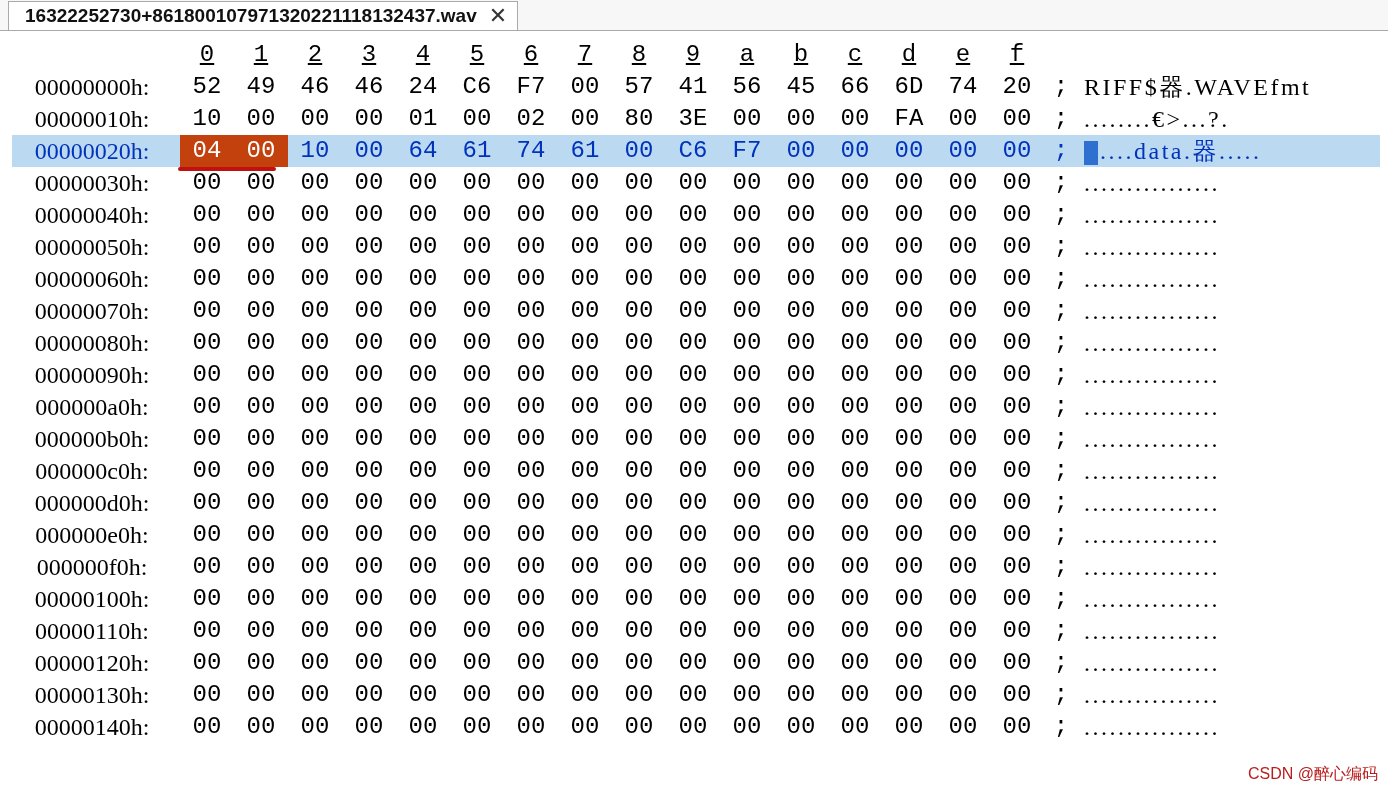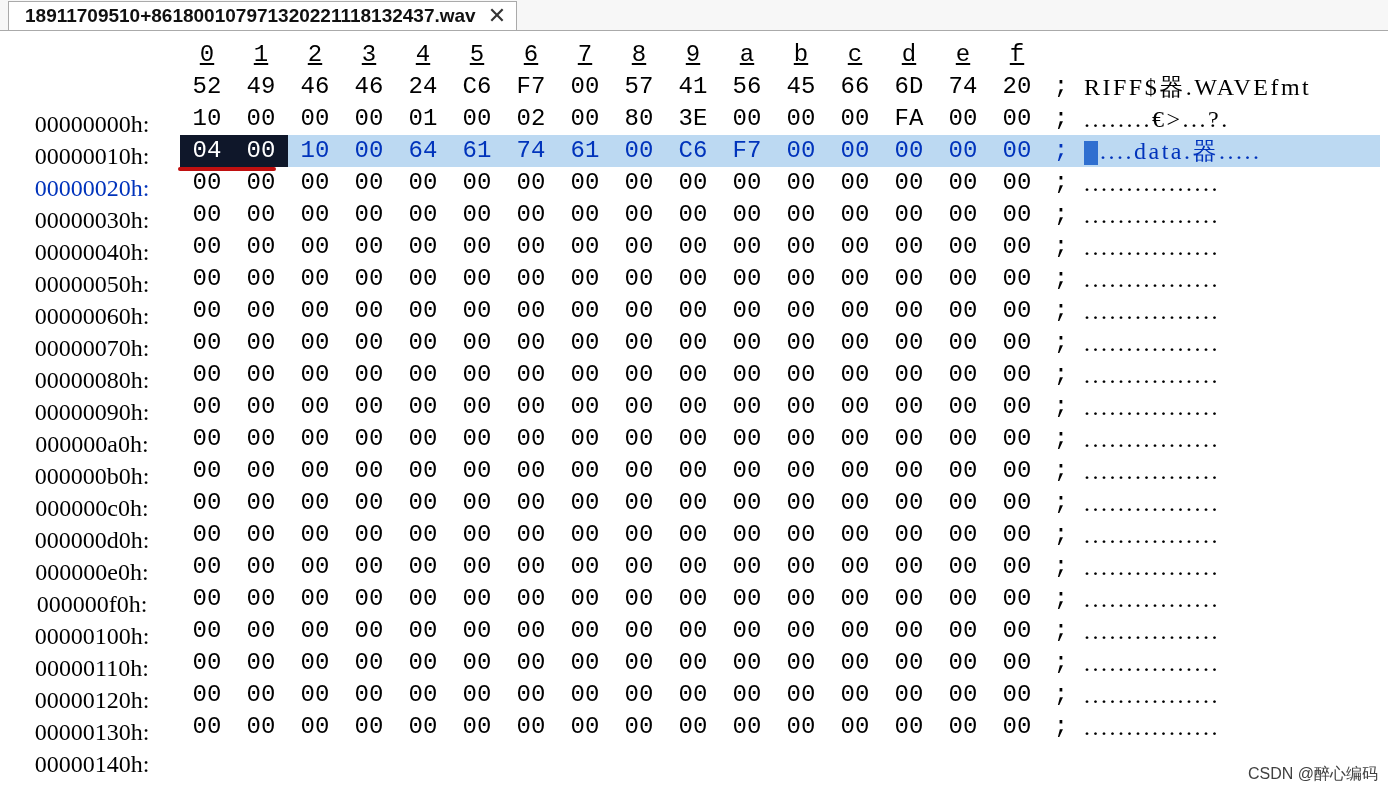--- a/index.html
+++ b/index.html
@@ -49,21 +49,20 @@
     display: flex;
     white-space: pre;
     height: 32px;
     line-height: 32px;
   }
   .offset-col {
     width: 160px;
     padding-right: 8px;
     text-align: center;
     font-family: Liberation Serif, serif;
-    margin-top: 37px;
   }
   .offset-header { width: 160px; padding-right: 8px; }
   .hex-cell, .hex-header-cell {
     width: 54px;
     text-align: center;
     font-family: "Courier New", monospace;
   }
   .hex-header-cell { text-decoration: underline; }
   .sep-col { width: 34px; text-align: center; }
   .ascii-col {
@@ -72,50 +71,50 @@
     padding-left: 6px;
     letter-spacing: 2.5px;
   }
   .selected-row .offset-col,
   .selected-row .sep-col,
   .selected-row .ascii-col {
     background: #bcd9f2;
     color: #0033bb;
   }
   .selected-row .hex-cell { background:#bcd9f2; color:#0033bb; }
-  .selected-row .hex-cell.strong { background:#0f172a; color:#fff; }
+  .selected-row .hex-cell.strong { background:#c2410c; color:#fff; }
   .cursor-block {
     display:inline-block;
     width:14px;
     height:24px;
     background:#2f6fd0;
     vertical-align:middle;
     margin-right:2px;
   }
   .underline-mark {
     position:absolute;
     height:4px;
     background:#c01010;
     border-radius:2px;
   }
   .watermark {
     position:absolute;
     right:10px;
     bottom:6px;
     font-family:"Microsoft YaHei",sans-serif;
     font-size:16px;
-    color:#404040;
+    color:#b91c1c;
   }
 </style>
 </head>
 <body>
 
 <div class="tabbar">
   <div class="tab">
-    <span>18911709510+8618001079713202211181324​37.wav</span>
+    <span>16322252730+8618001079713202211181324​37.wav</span>
     <span class="close">✕</span>
   </div>
 </div>
 
 <div class="editor">
   <div class="header-row">
     <span class="offset-header"></span>
     <span id="hex-header-cells" style="display: flex;"><span class="hex-header-cell">0</span><span class="hex-header-cell">1</span><span class="hex-header-cell">2</span><span class="hex-header-cell">3</span><span class="hex-header-cell">4</span><span class="hex-header-cell">5</span><span class="hex-header-cell">6</span><span class="hex-header-cell">7</span><span class="hex-header-cell">8</span><span class="hex-header-cell">9</span><span class="hex-header-cell">a</span><span class="hex-header-cell">b</span><span class="hex-header-cell">c</span><span class="hex-header-cell">d</span><span class="hex-header-cell">e</span><span class="hex-header-cell">f</span></span>
     <span class="sep-col"></span>
     <span class="ascii-col"></span>

